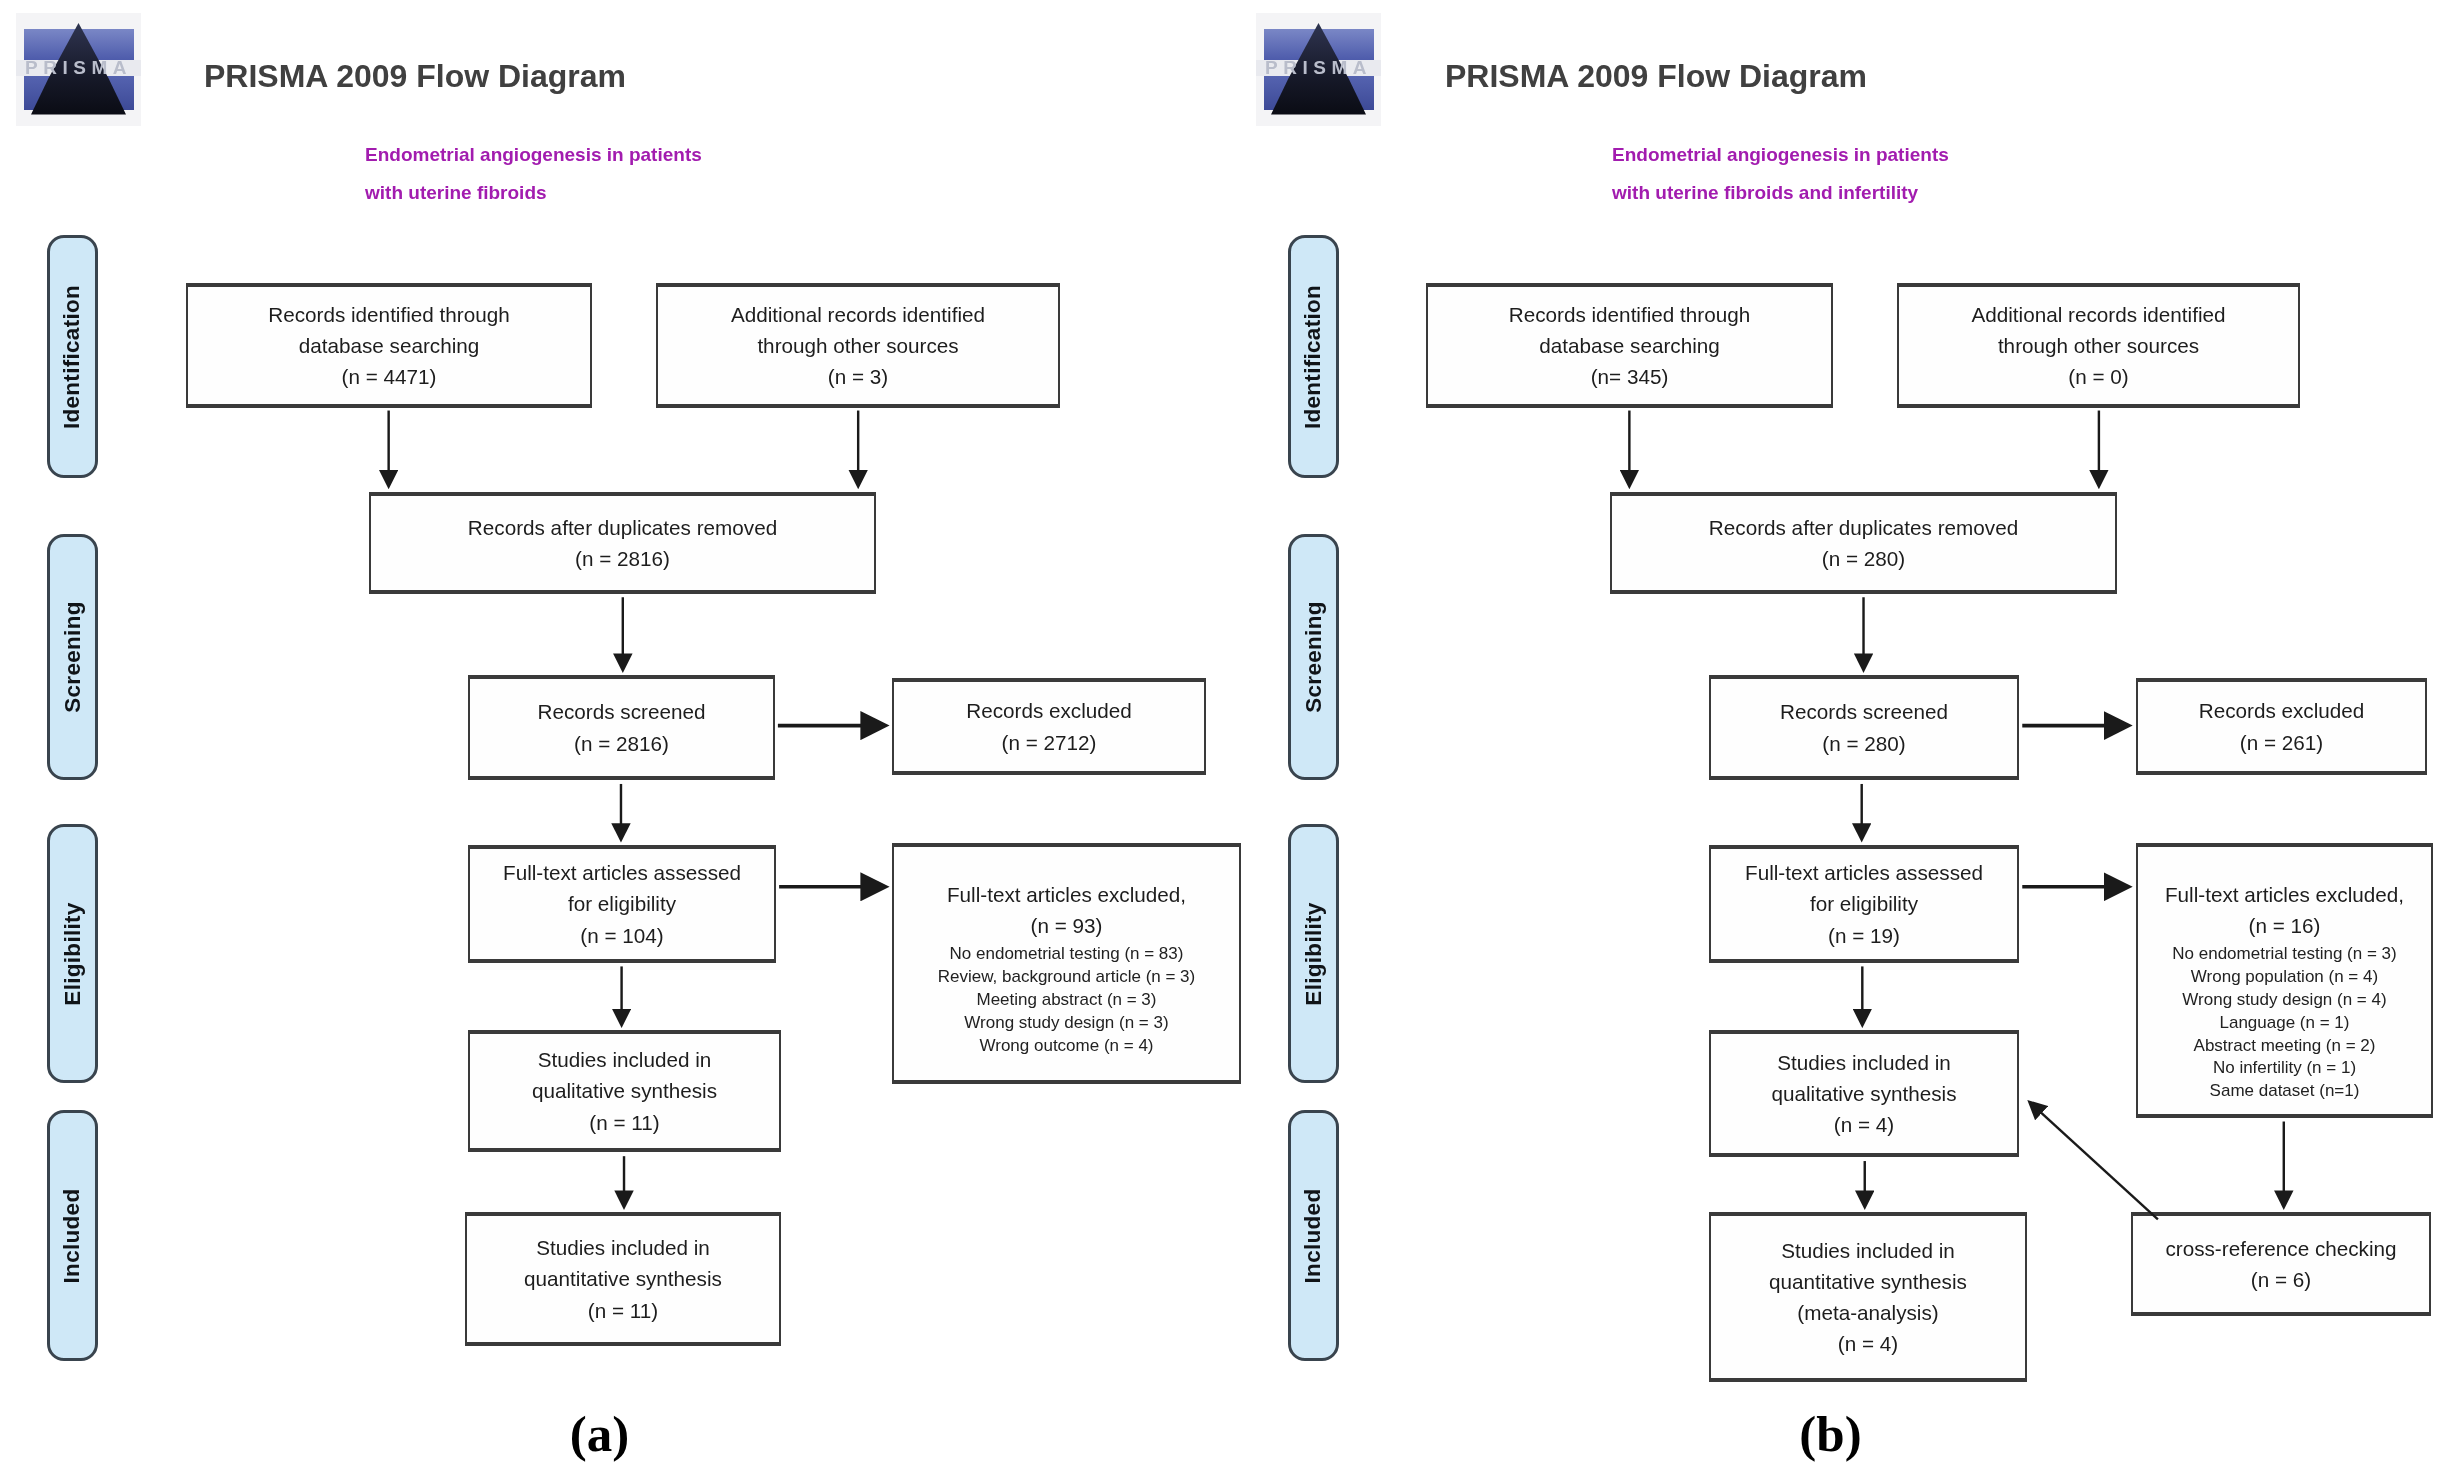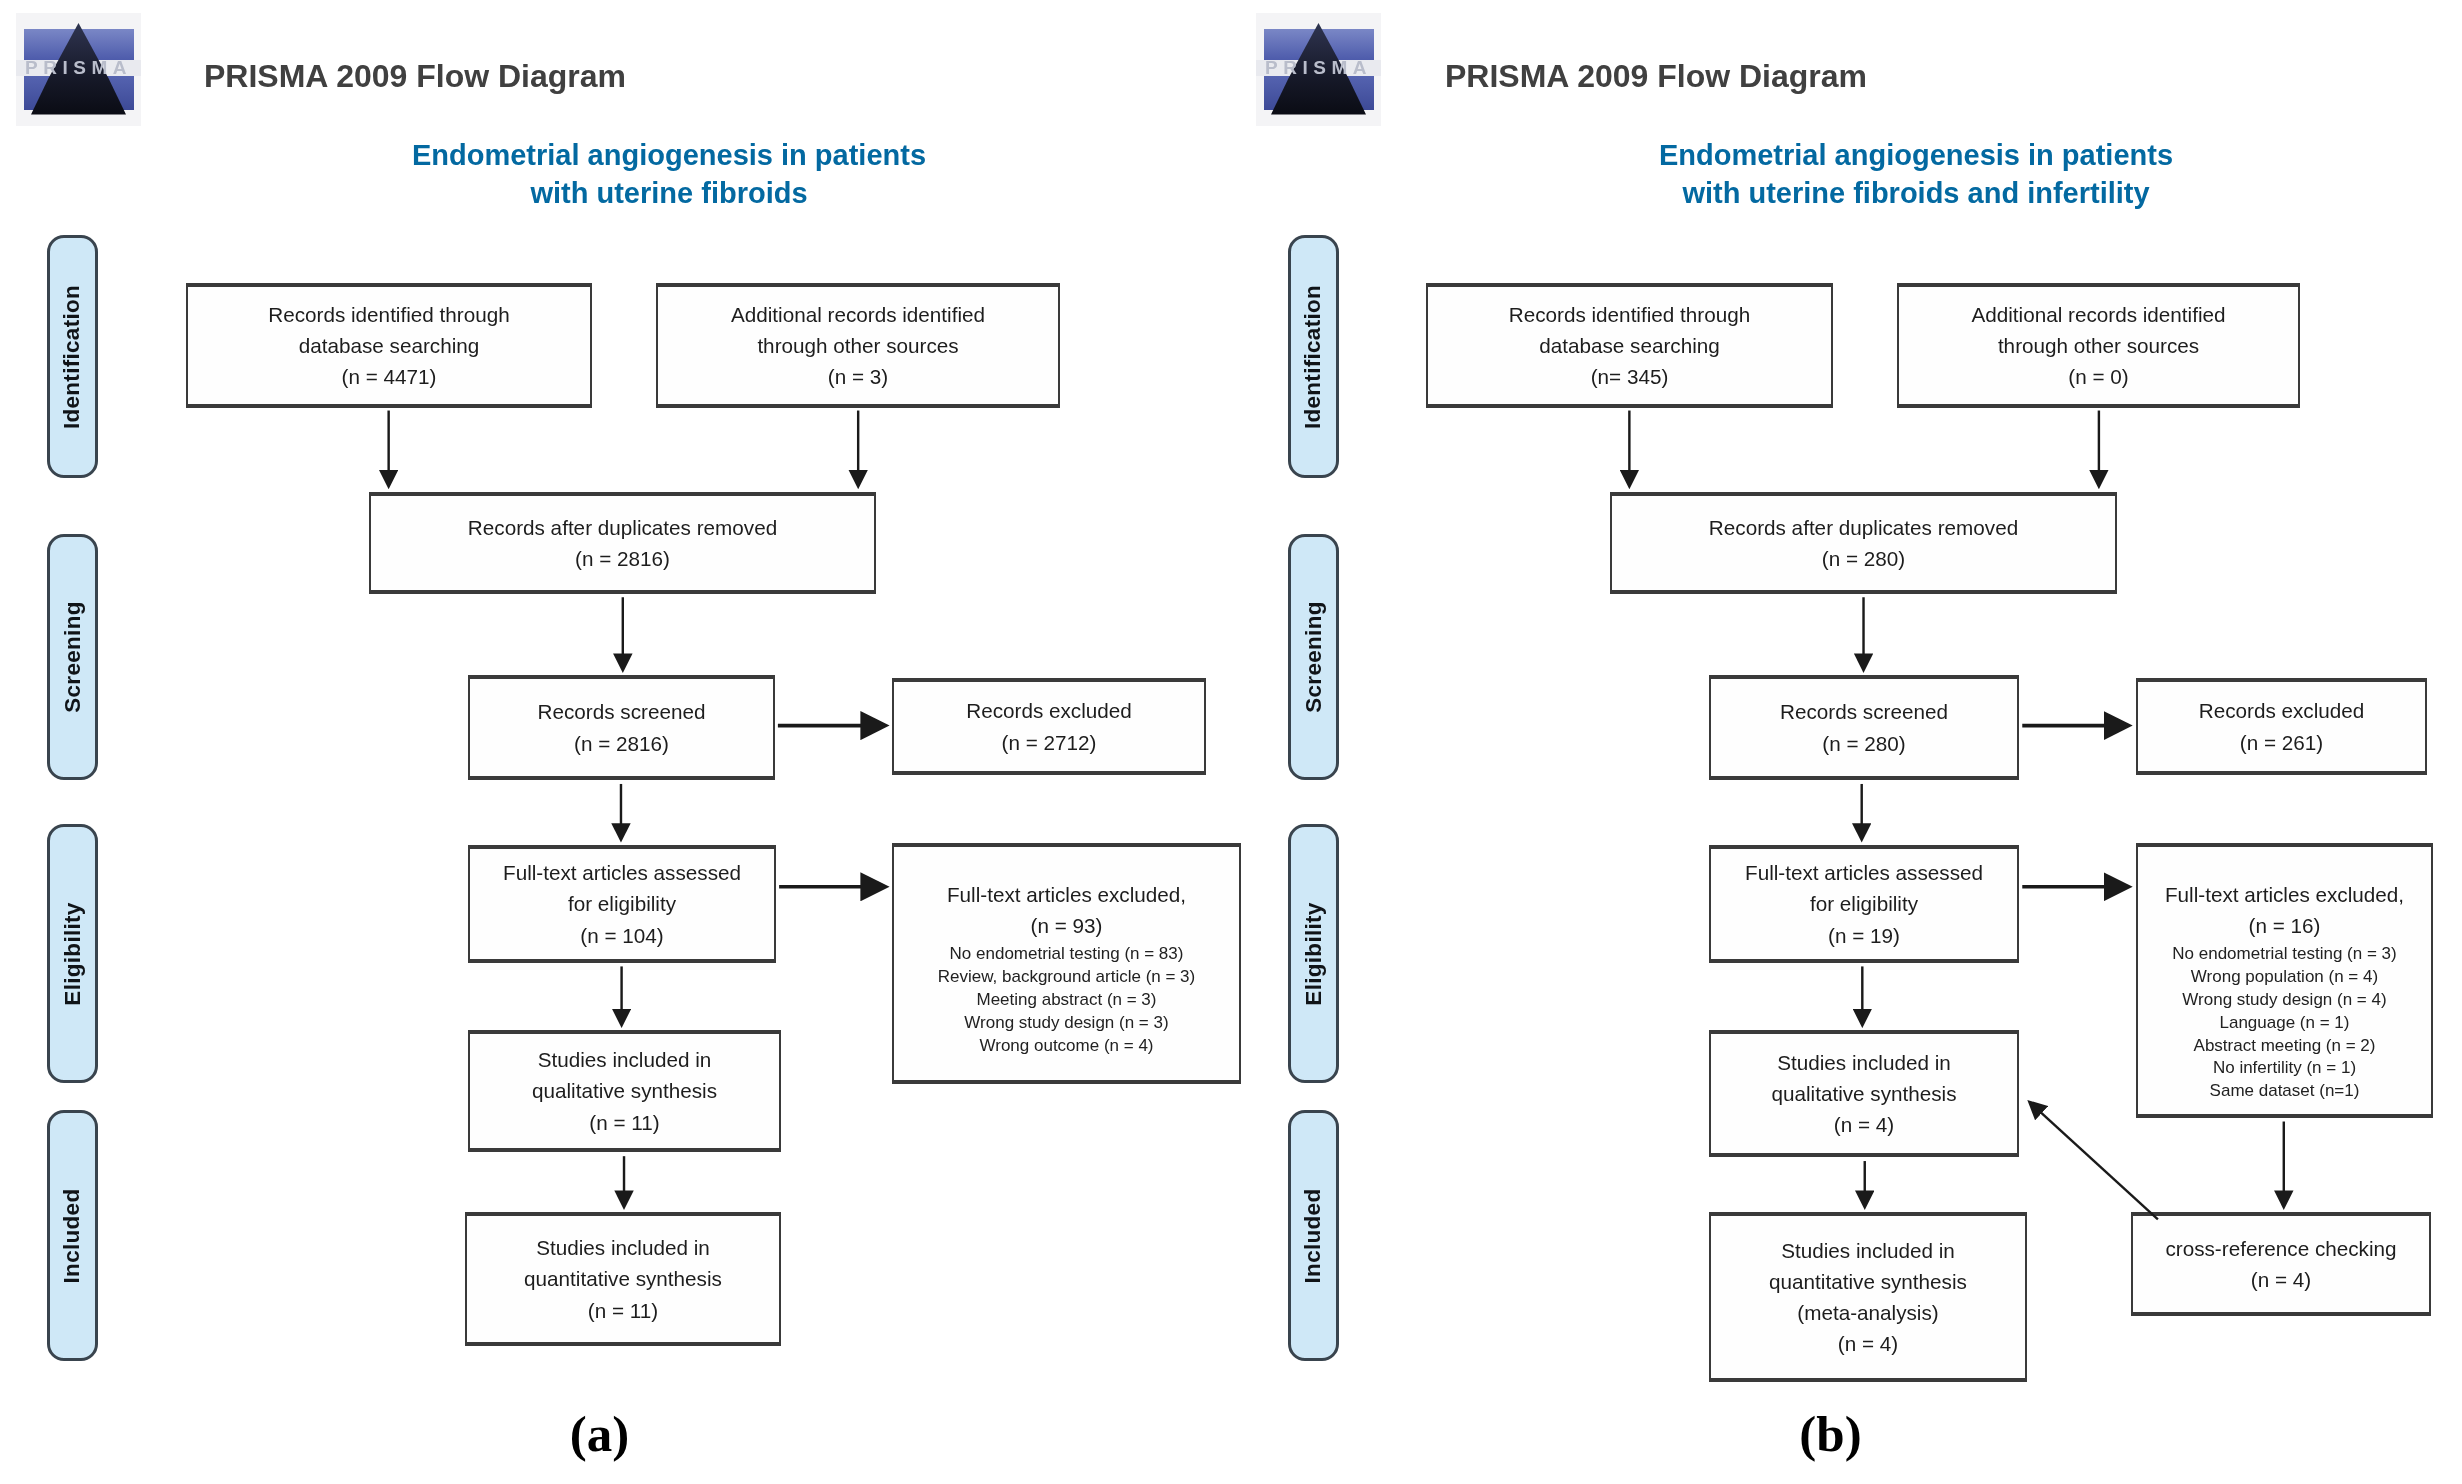--- a/index.html
+++ b/index.html
@@ -20,22 +20,22 @@
     position:absolute; box-sizing:border-box; background:#cfe8f7;
     border:3px solid #39444e; border-radius:17px;
     display:flex; align-items:center; justify-content:center;
   }
   .stage .vtxt {
     transform:rotate(-90deg); white-space:nowrap;
     font-weight:bold; font-size:22.5px; color:#101418; letter-spacing:0.3px;
   }
   .hdr-title { position:absolute; font-weight:bold; font-size:32px; color:#404040; }
   .hdr-sub {
-    position:absolute; font-weight:bold; font-size:29px; line-height:38px;
-    text-align:center; white-space:pre-line; color:#0369a1;
+    position:absolute; font-weight:bold; font-size:19px; line-height:38px;
+    white-space:pre-line; color:#a21caf;
   }
   .caption {
     position:absolute; width:243px; text-align:center;
     font-family:"Liberation Serif", serif; font-weight:bold; font-size:51px; color:#000;
   }
   .logo { position:absolute; width:125px; height:113px; background:#f4f4f6; overflow:hidden;text-decoration:underline; }
   .logo .band-top    { position:absolute; left:6%; right:6%; top:14%; height:28%; background:linear-gradient(180deg,#7a87c6,#4d5bab); }
   .logo .band-mid    { position:absolute; left:0; right:0; top:42%; height:14%; background:#e9eaef; }
   .logo .band-bottom { position:absolute; left:6%; right:6%; top:56%; height:30%; background:linear-gradient(180deg,#5563b0,#3d4a97); }
   .logo .pyramid {
@@ -195,21 +195,21 @@
 (n = 4)</div>
   </div>
   <div class="box" style="left:1709px; top:1212px; width:318px; height:170px;">
     <div class="txt">Studies included in
 quantitative synthesis
 (meta-analysis)
 (n = 4)</div>
   </div>
   <div class="box" style="left:2131px; top:1212px; width:300px; height:104px;">
     <div class="txt">cross-reference checking
-(n = 4)</div>
+(n = 6)</div>
   </div>
   <div class="caption" style="left:1709px; top:1405px;">(b)</div>
 
   <svg class="arrows" width="2462" height="1484" viewBox="0 0 4048 2440" aria-hidden="true">
     <defs>
       <marker id="ah" viewBox="0 0 10 10" refX="8" refY="5" markerWidth="8" markerHeight="8" orient="auto-start-reverse">
         <path d="M0,0 L10,5 L0,10 z" fill="#1a1a1a"></path>
       </marker>
     </defs>
     <g stroke="#1a1a1a" stroke-width="4" fill="none">

